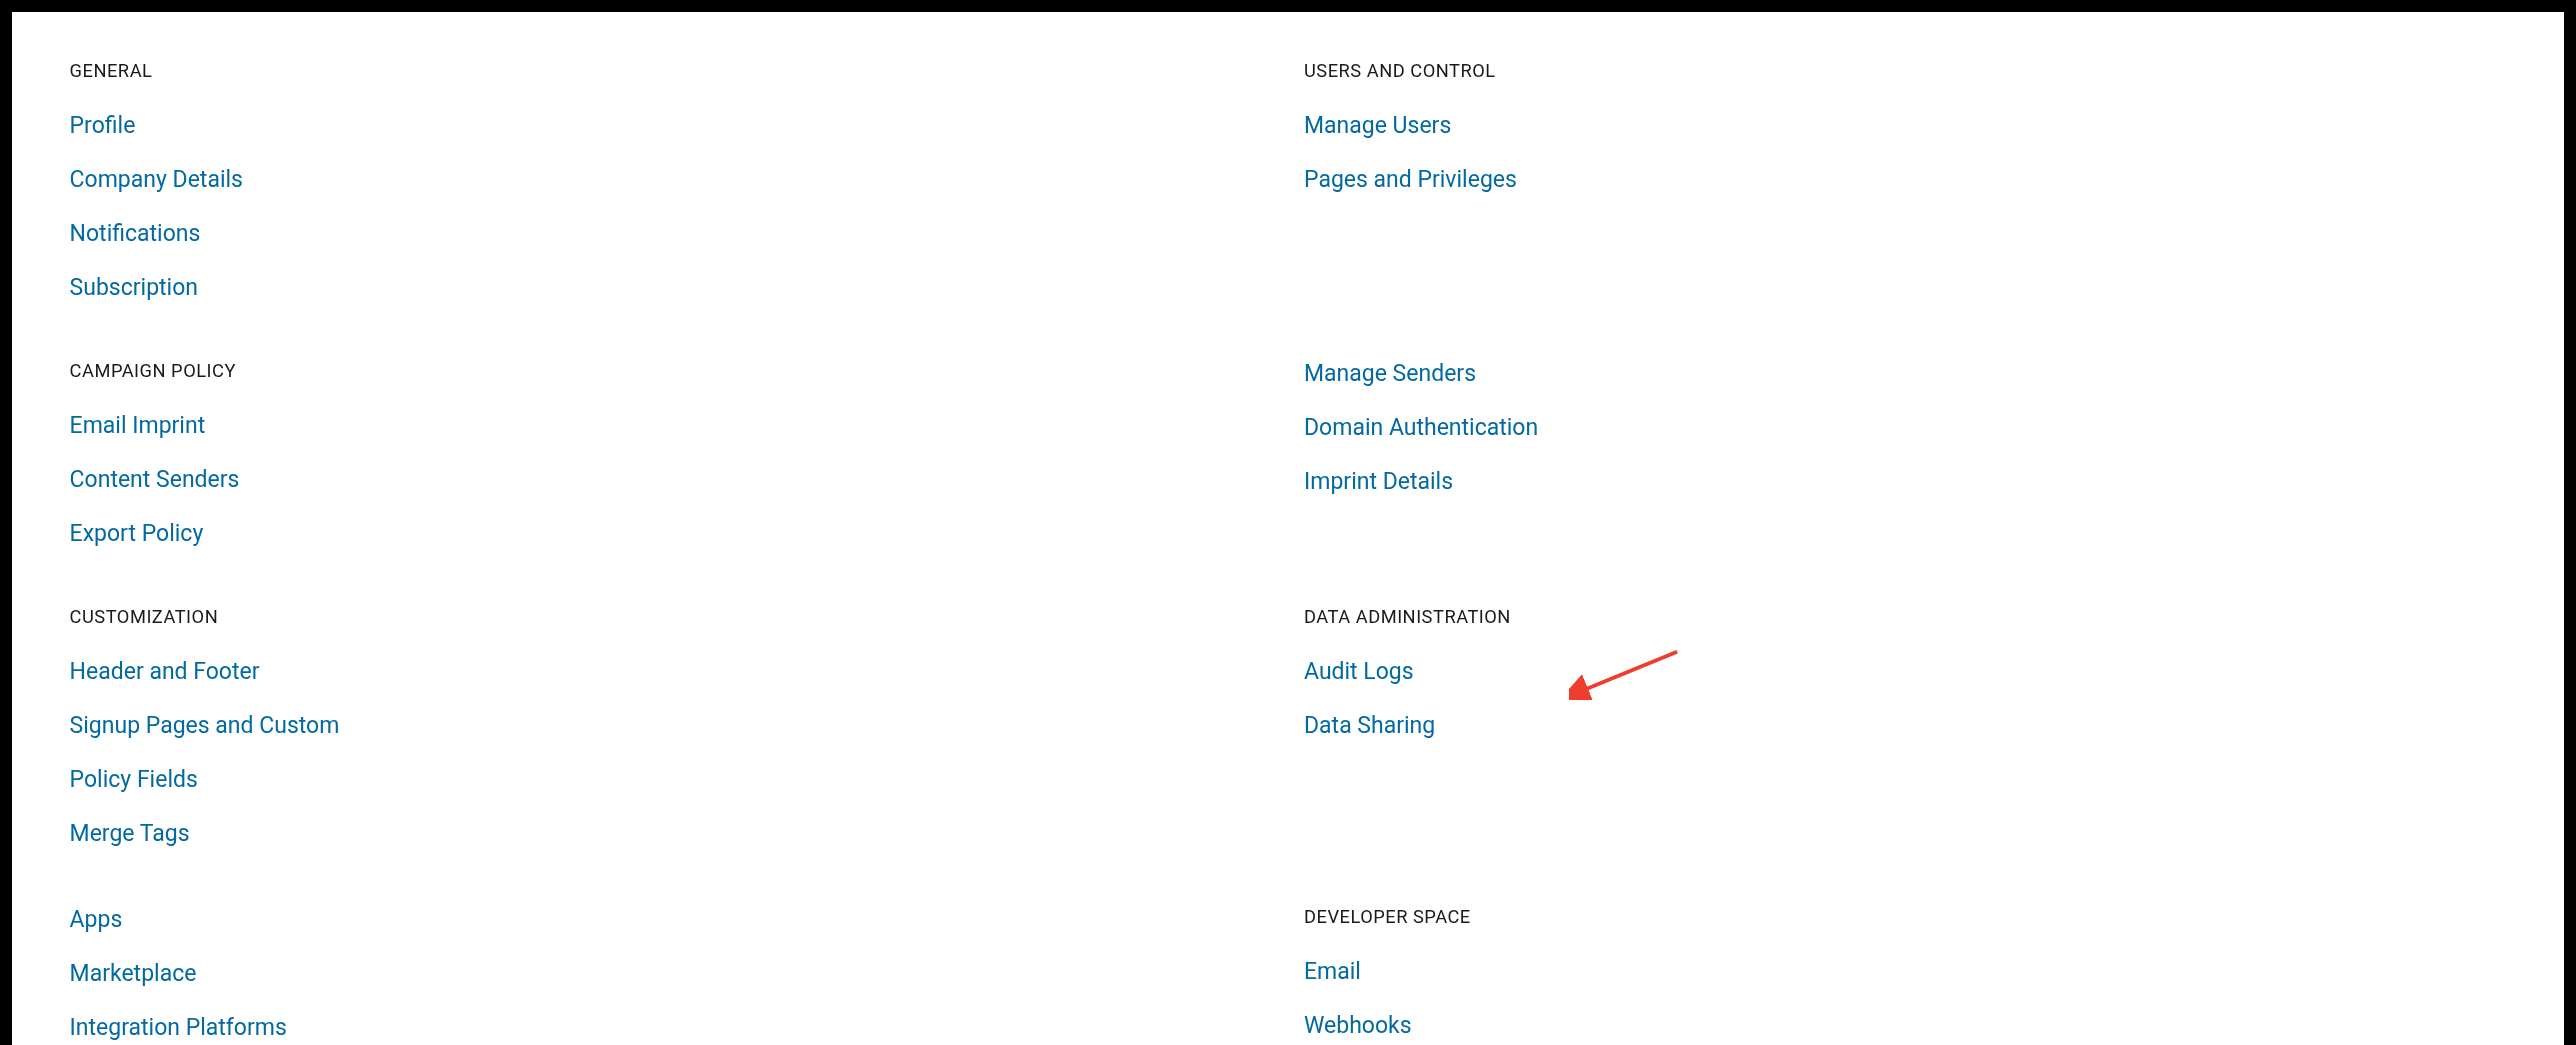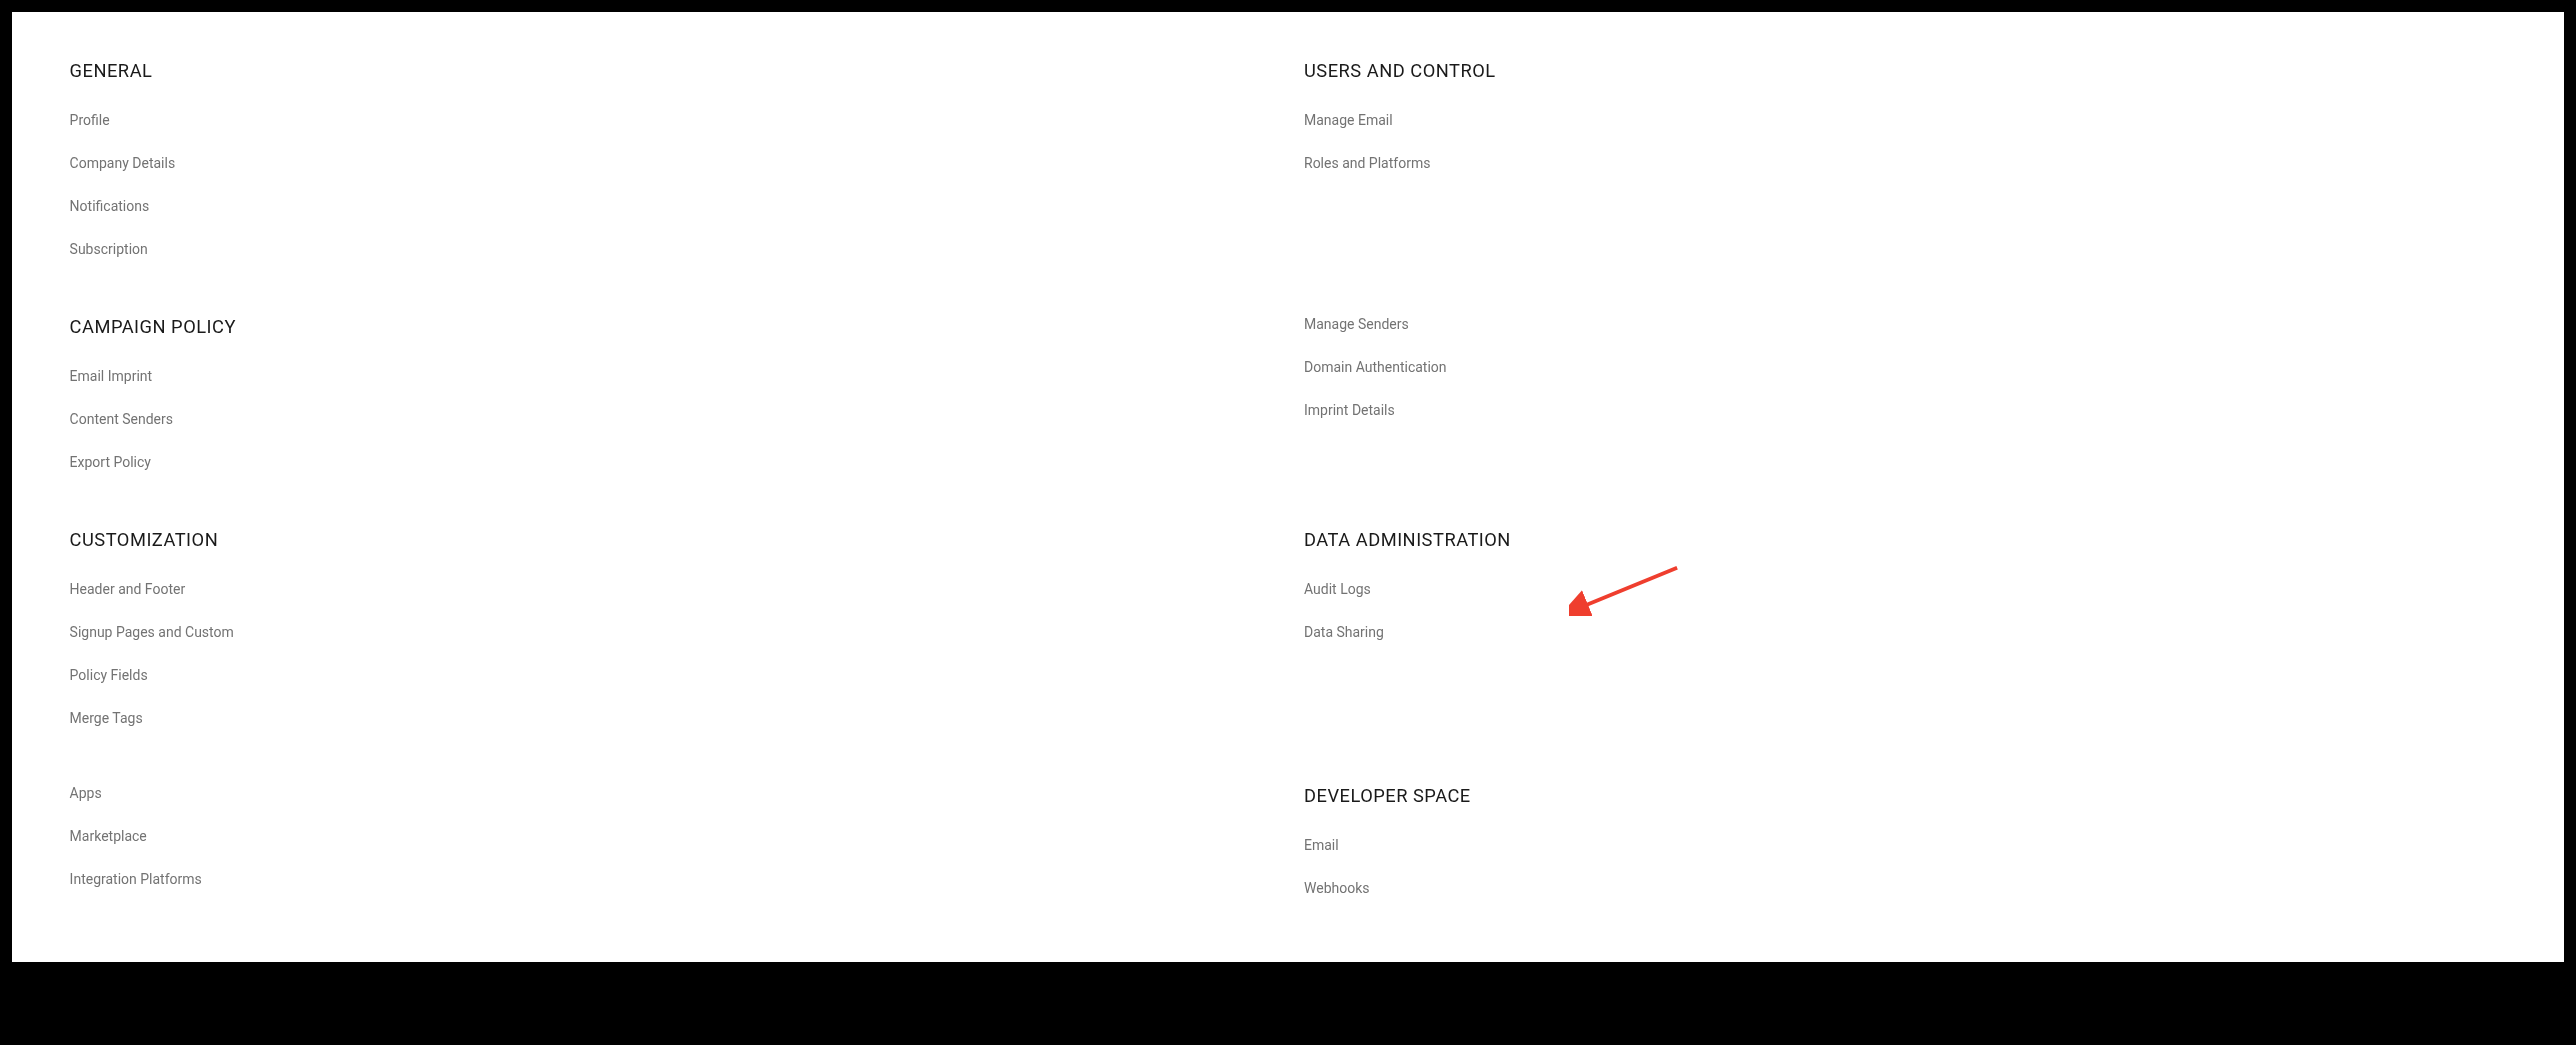--- a/index.html
+++ b/index.html
@@ -28,22 +28,22 @@
     }
     .section-title {
       font-size: 18.3px;
       font-weight: 400;
       letter-spacing: 0.5px;
       color: #1a1a1a;
       margin-bottom: 31px;
       text-transform: uppercase;
     }
     .section-link {
-      font-size: 14px;
-      color: #737373;
+      font-size: 23px;
+      color: #0369a1;
       text-decoration: none;
       margin-bottom: 27px;
       cursor: pointer;
       display: inline-block;
       width: fit-content;
     }
     .arrow {
       position: absolute;
       pointer-events: none;
     }
@@ -56,22 +56,22 @@
   <div class="section">
     <div class="section-title">GENERAL</div>
     <a class="section-link">Profile</a>
     <a class="section-link">Company Details</a>
     <a class="section-link">Notifications</a>
     <a class="section-link">Subscription</a>
   </div>
 
   <div class="section">
     <div class="section-title">USERS AND CONTROL</div>
-    <a class="section-link">Manage Email</a>
-    <a class="section-link">Roles and Platforms</a>
+    <a class="section-link">Manage Users</a>
+    <a class="section-link">Pages and Privileges</a>
   </div>
 
   <div class="section">
     <div class="section-title">CAMPAIGN POLICY</div>
     <a class="section-link">Email Imprint</a>
     <a class="section-link">Content Senders</a>
     <a class="section-link">Export Policy</a>
   </div>
 
   <div class="section">

